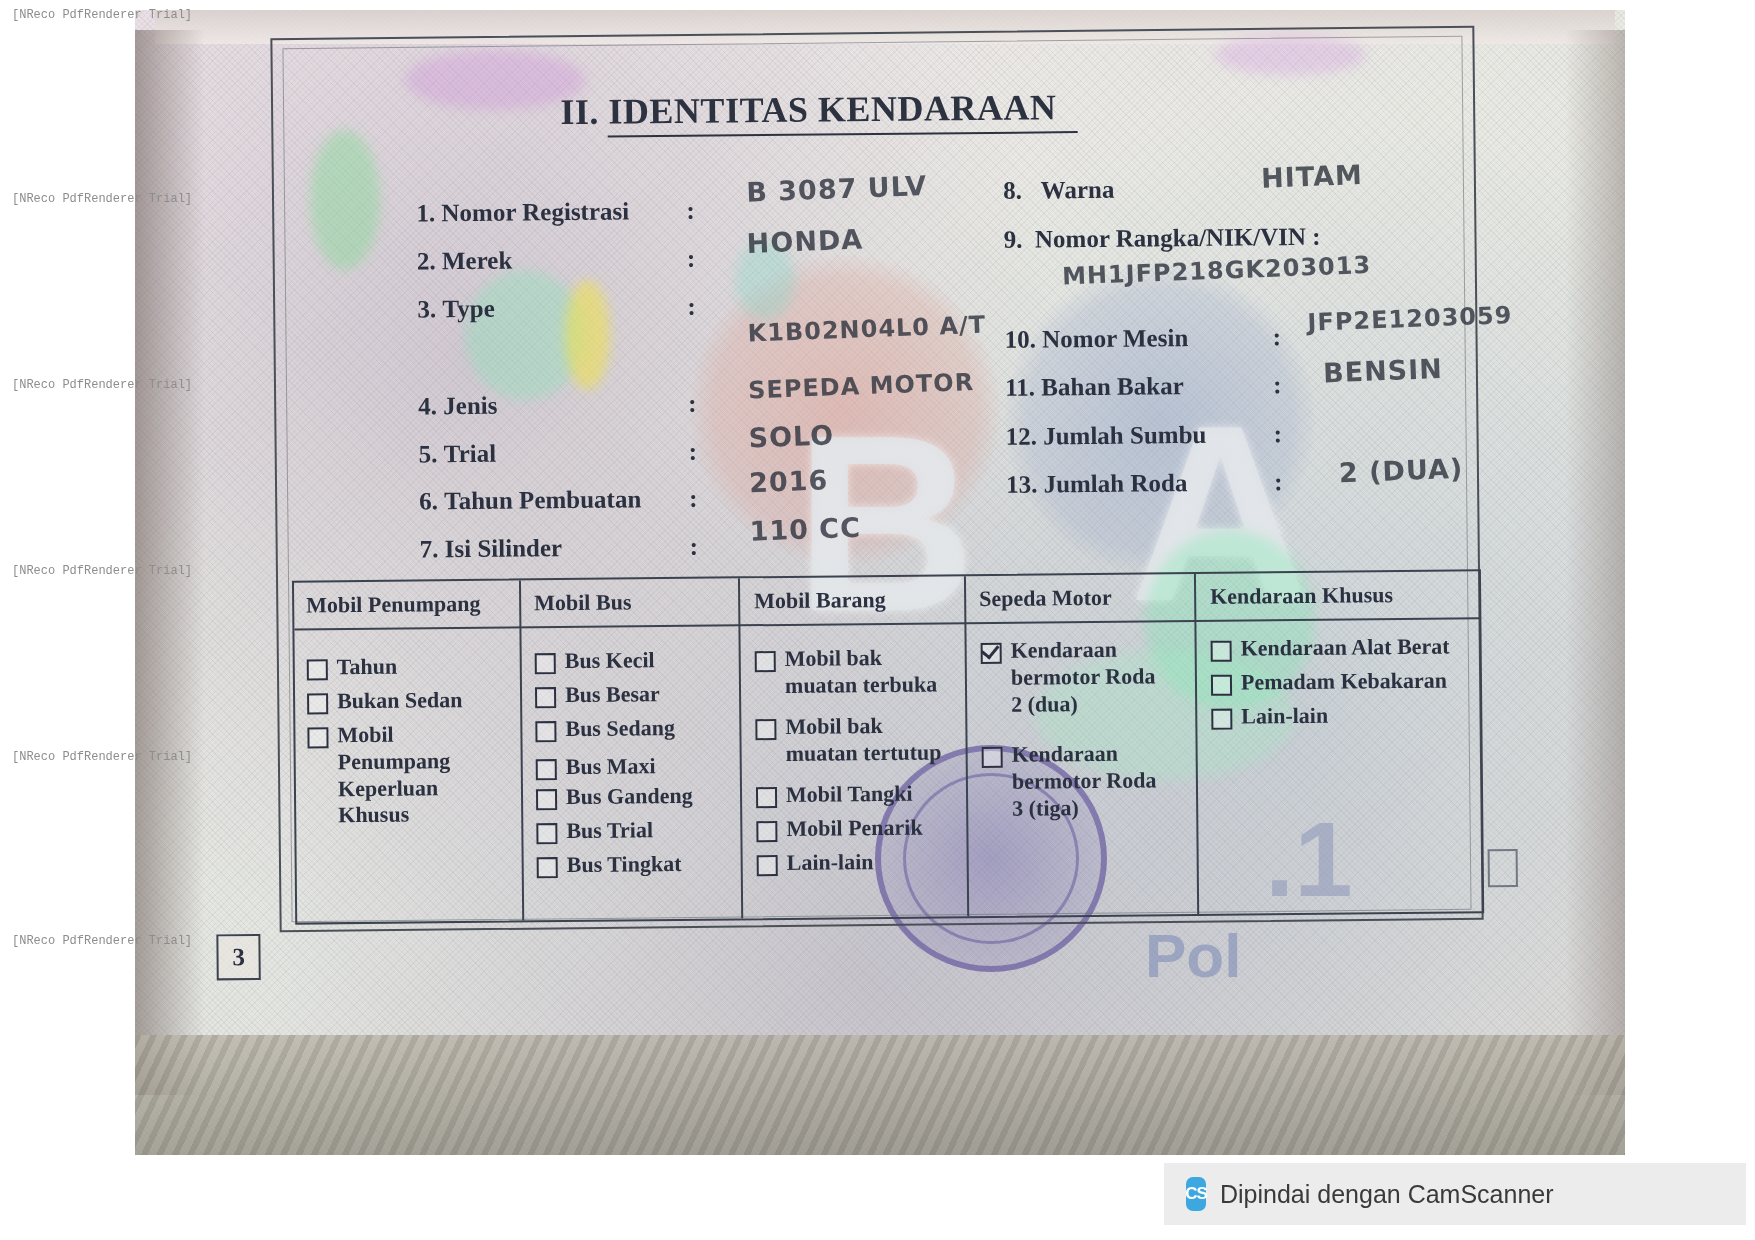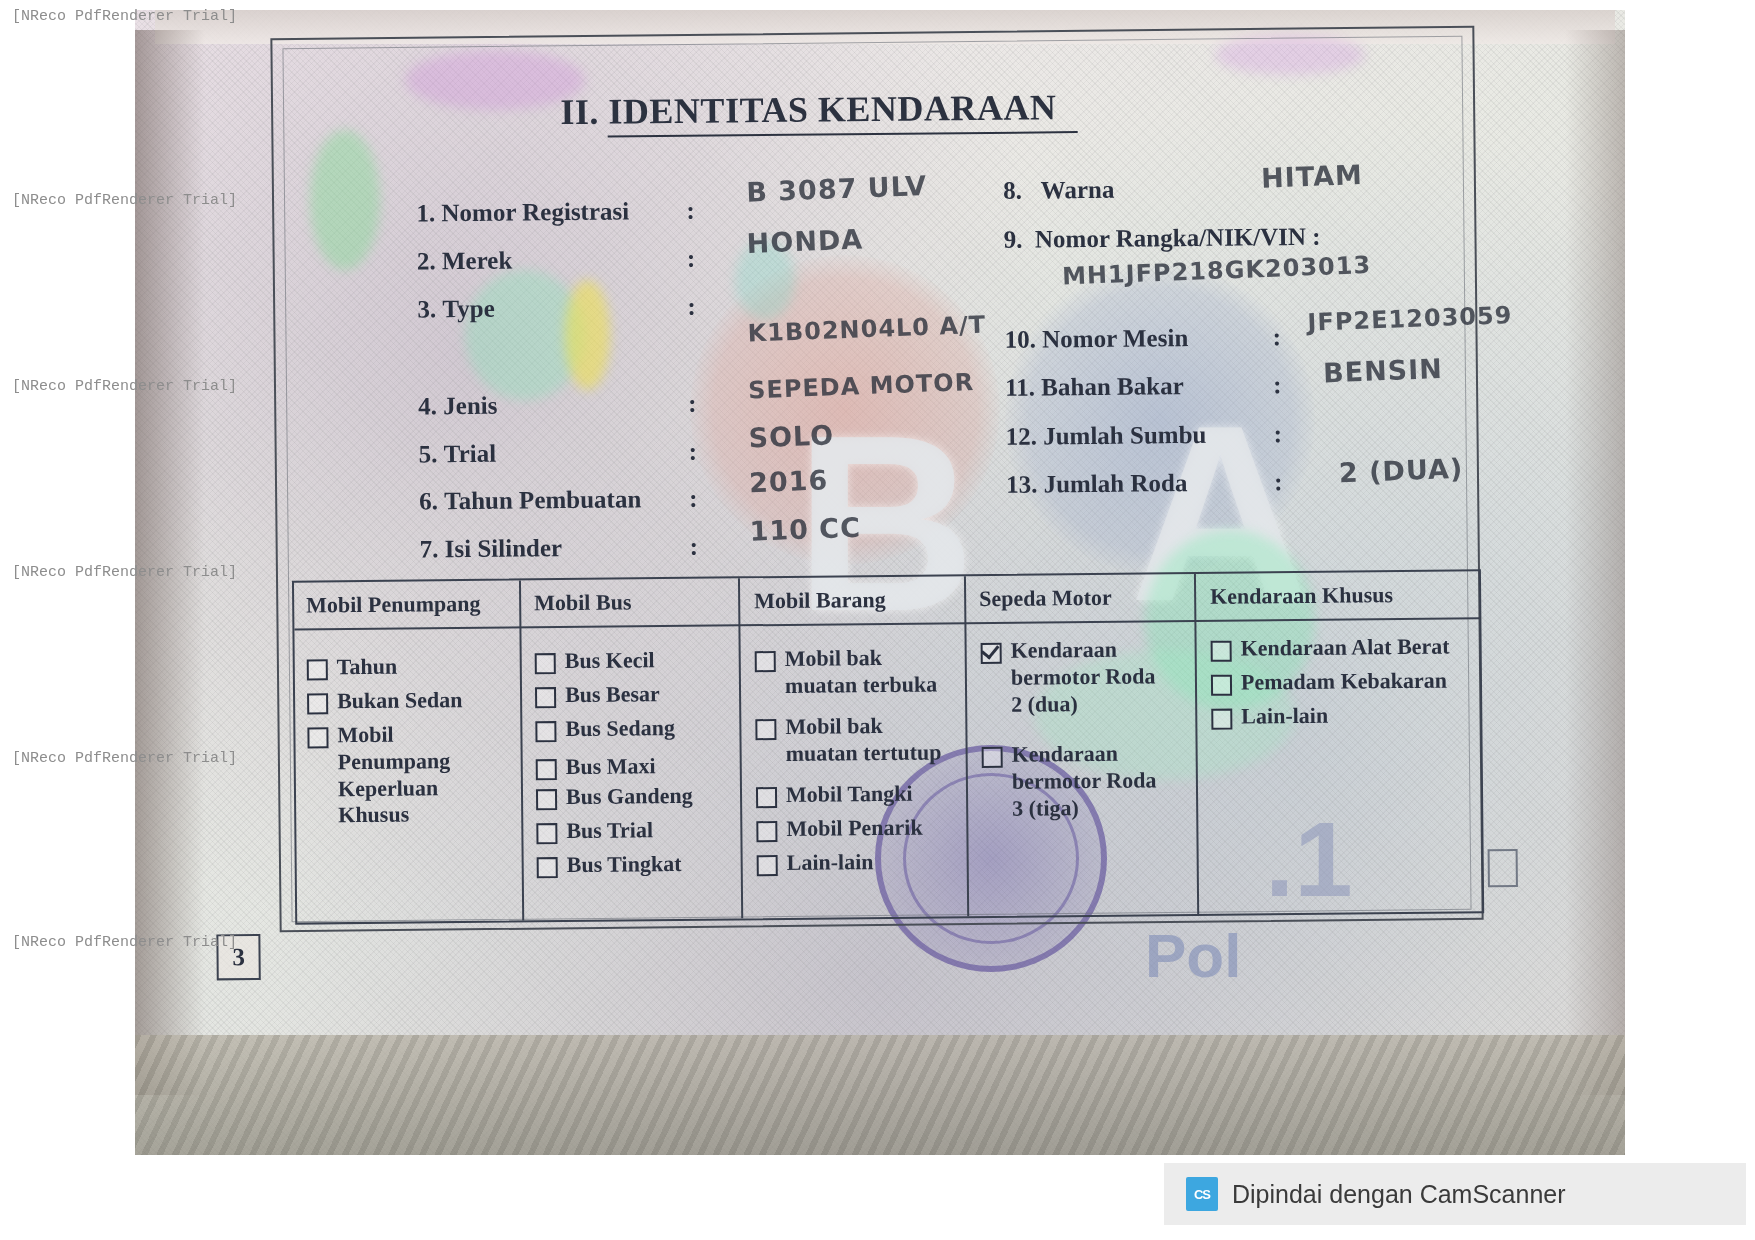--- a/index.html
+++ b/index.html
@@ -21,21 +21,21 @@
     left: 8px;
     top: 0;
     width: 190px;
     height: 1240px;
     z-index: 40;
     pointer-events: none;
   }
   .wm {
     position: absolute;
     font-family: "Liberation Mono", monospace;
-    font-size: 15px;
+    font-size: 12px;
     color: #8d8d8d;
     white-space: nowrap;
   }
 
   
   .scan {
     position: absolute;
     left: 135px;
     top: 10px;
     width: 1490px;
@@ -331,27 +331,27 @@
     width: 582px;
     height: 62px;
     background: #ececec;
     display: flex;
     align-items: center;
     gap: 14px;
     padding-left: 22px;
     box-sizing: border-box;
   }
   .cs-logo {
-    width: 32px; height: 34px;
-    border-radius: 2px;
+    width: 20px; height: 34px;
+    border-radius: 7px;
     background: #3da7e0;
     color: #ffffff;
     font-family: "Liberation Sans", sans-serif;
     font-weight: bold;
-    font-size: 13px;
+    font-size: 17px;
     display: flex;
     align-items: center;
     justify-content: center;
     letter-spacing: -1px;
   }
   .cs-text {
     font-family: "Liberation Sans", sans-serif;
     font-size: 25px;
     color: #3a3a3a;
   }

